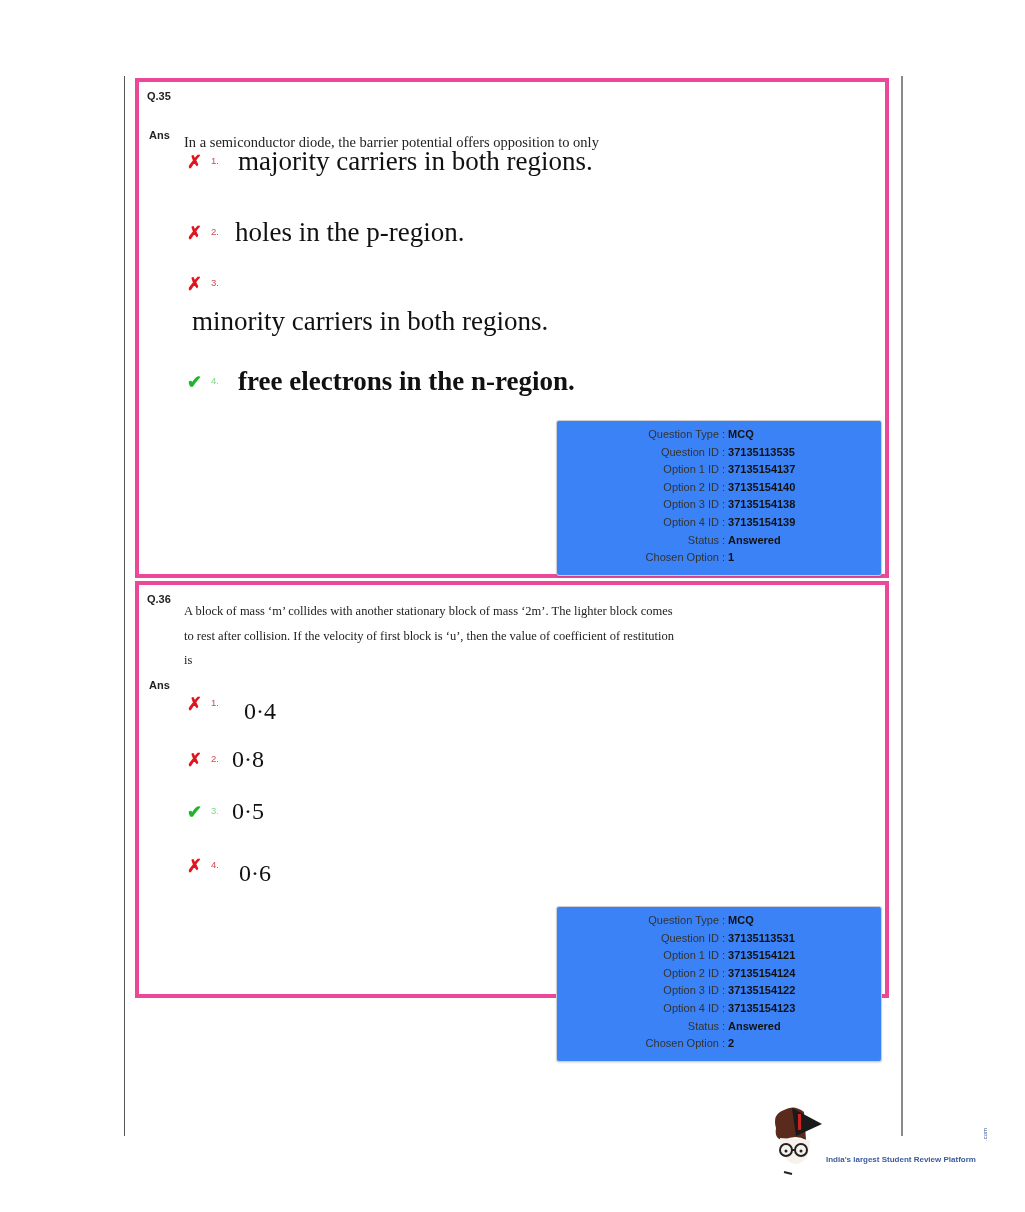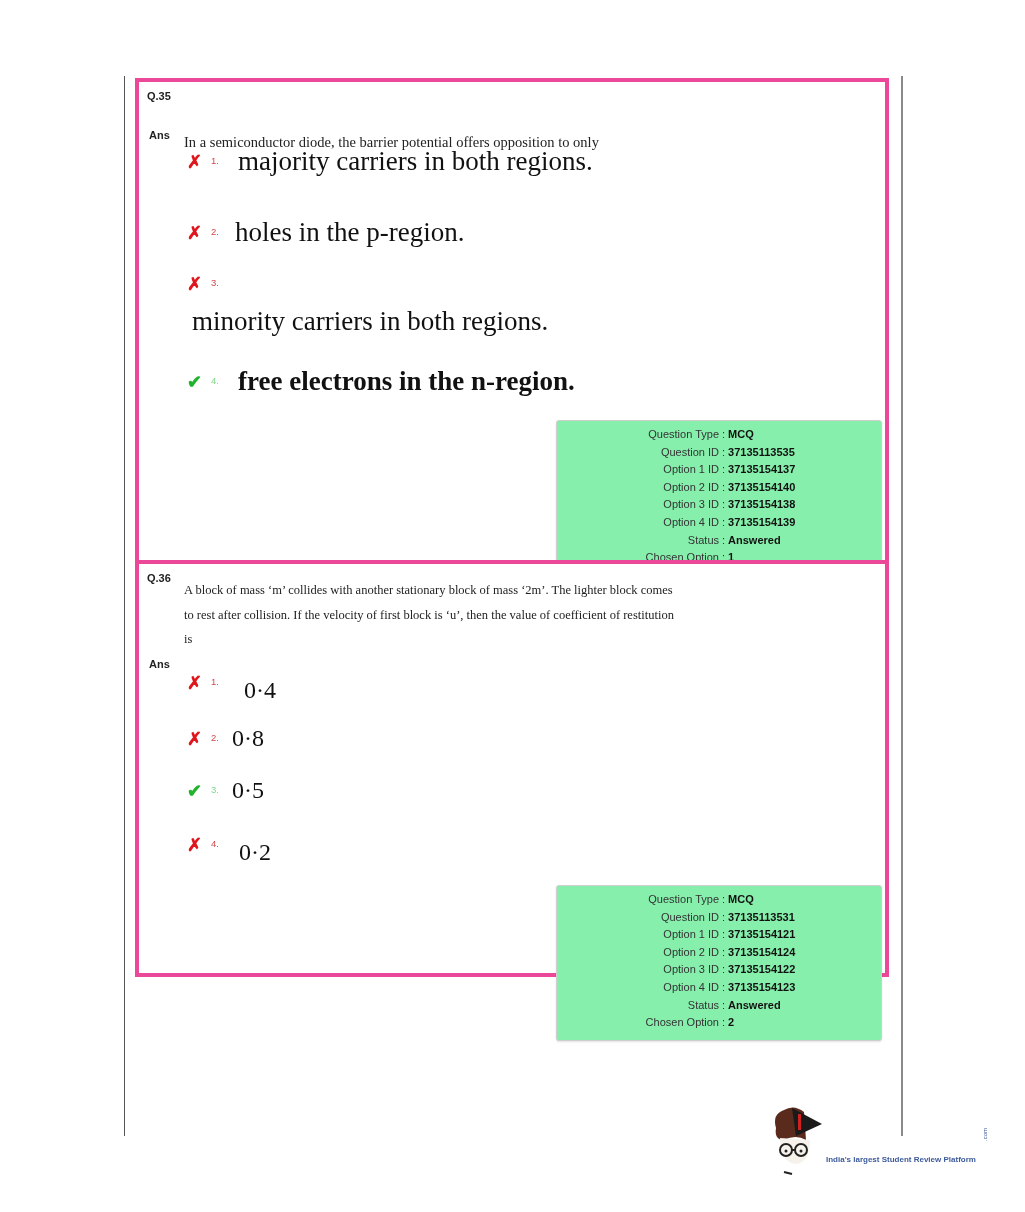--- a/index.html
+++ b/index.html
@@ -3,41 +3,41 @@
 <meta charset="utf-8">
 <style>
   html, body { margin: 0; padding: 0; background: #ffffff; }
   body { width: 1025px; height: 1212px; position: relative; overflow: hidden; font-family: "Liberation Sans", sans-serif; color: #111; }
 
   .page-line-left { position: absolute; left: 124px; top: 76px; width: 1px; height: 1060px; background: #555; }
   .page-line-right { position: absolute; left: 901px; top: 76px; width: 2px; height: 1060px; background: #8a8a8a; }
 
   .qblock { position: absolute; left: 135px; width: 754px; border: 4px solid #ec4899; background: #fff; box-sizing: border-box; }
   #q35 { top: 78px; height: 500px; }
-  #q36 { top: 560px; height: 417px; }
+  #q36 { top: 581px; height: 417px; }
 
   .qnum { position: absolute; left: 8px; top: 8px; font-family: "Liberation Sans", sans-serif; font-weight: bold; font-size: 11px; color: #222; }
   .ans-label { position: absolute; left: 10px; font-weight: bold; font-size: 11px; color: #222; }
   .qtext { position: absolute; left: 45px; font-family: "Liberation Serif", serif; color: #222; }
   #q35 .qtext { top: 13px; font-size: 14.5px; margin-top: 39px; }
   #q36 .qtext { top: 14px; font-size: 12.5px; line-height: 24.5px; width: 500px; }
 
   .opt { position: absolute; left: 48px; }
   .mark { position: absolute; left: 0; top: 0; font-size: 18px; line-height: 18px; font-weight: bold; }
   .mark.wrong { color: #e0161e; }
   .mark.right { color: #22b32e; }
   .onum { position: absolute; top: 2px; font-size: 9.5px; font-family: "Liberation Sans", sans-serif; }
   .onum.wrong { color: #d3474c; left: 24px; }
   .onum.right { color: #7fd88a; left: 24px; }
   .otext { position: absolute; font-family: "Liberation Serif", serif; color: #111; white-space: nowrap; }
 
   .big { font-size: 27px; }
   .num { font-size: 24px; }
 
-  .meta { position: absolute; left: 417px; width: 326px; border: 1px solid #cfcfcf; border-radius: 3px; box-shadow: 0 1px 2px rgba(0,0,0,0.12); background: #86efac; box-sizing: border-box; padding-top: 7px; }
+  .meta { position: absolute; left: 417px; width: 326px; border: 1px solid #cfcfcf; border-radius: 3px; box-shadow: 0 1px 2px rgba(0,0,0,0.12); background: #3b82f6; box-sizing: border-box; padding-top: 7px; }
   .meta-row { height: 17.6px; font-size: 11px; font-family: "Liberation Sans", sans-serif; display: flex; }
   .meta-key { width: 162px; text-align: right; color: #333; }
   .meta-sep { color: #333; padding: 0 3px; }
   .meta-val { font-weight: bold; color: #111; }
 
   .logo { position: absolute; left: 766px; top: 1100px; width: 230px; height: 85px; }
   .logo-word { position: absolute; left: 60px; top: 18px; font-family: "DejaVu Sans", sans-serif; font-size: 25px; color: #3d5b9a; letter-spacing: -0.5px; font-weight: bold; }
   .logo-com { position: absolute; left: 216px; top: 28px; font-size: 6px; color: #3d5b9a; writing-mode: vertical-rl; transform: rotate(180deg); }
   .logo-tag { position: absolute; left: 60px; top: 55px; font-family: "Liberation Sans", sans-serif; font-size: 8px; font-weight: bold; color: #3d5b9a; white-space: nowrap; }
 </style>
@@ -133,21 +133,21 @@
     <span class="otext num" style="left:45px; top:-5px;">0·8</span>
   </div>
   <div class="opt" style="top:218px;">
     <span class="mark right">✔</span>
     <span class="onum right">3.</span>
     <span class="otext num" style="left:45px; top:-5px;">0·5</span>
   </div>
   <div class="opt" style="top:272px;">
     <span class="mark wrong">✗</span>
     <span class="onum wrong">4.</span>
-    <span class="otext num" style="left:52px; top:3px;">0·2</span>
+    <span class="otext num" style="left:52px; top:3px;">0·6</span>
   </div>
 
   <div class="meta" style="top:321px; height:156px;">
     <div class="meta-row">
         <span class="meta-key">Question Type</span>
         <span class="meta-sep">:</span>
         <span class="meta-val">MCQ</span>
       </div>
     <div class="meta-row">
         <span class="meta-key">Question ID</span>

